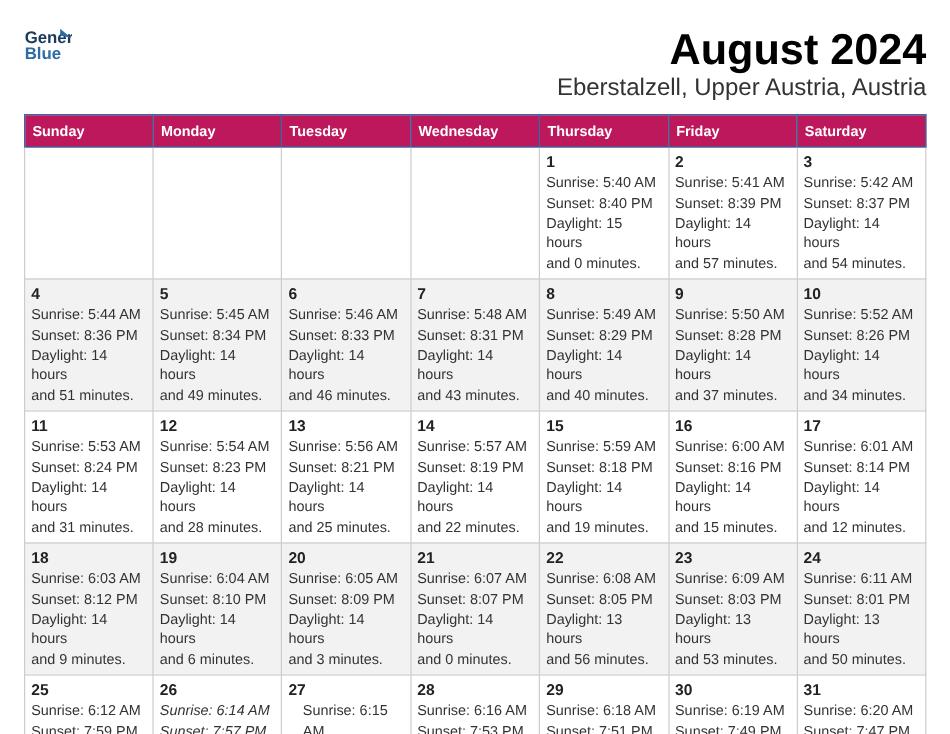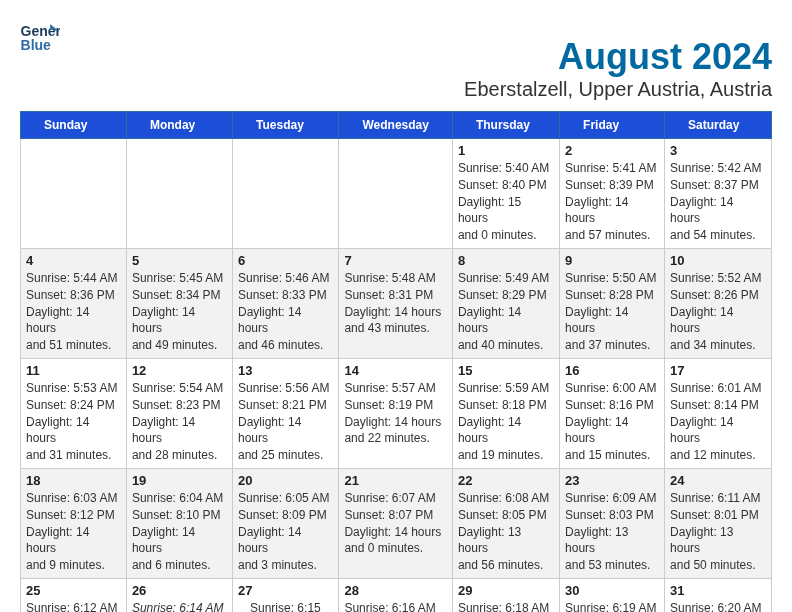--- a/index.html
+++ b/index.html
@@ -23,38 +23,37 @@
     .logo-icon {
       width: 40px;
       height: 35px;
       margin-right: 4px;
     }
     .title-block {
       text-align: right;
     }
     .month-title {
       font-size: 36px;
-      color: #0369a1;
+      color: #000000;
       font-weight: bold;
-      margin-top: 16px;
     }
     .location {
       font-size: 20px;
       color: #333;
     }
     .calendar {
       width: 100%;
       border-collapse: collapse;
       font-size: 11px;
     }
     .calendar th {
-      background: #1d4ed8;
+      background: #be185d;
       color: #fff;
       text-align: left;
-      padding: 6px 23px;
+      padding: 6px 6px;
       font-size: 12px;
       font-weight: bold;
       border: 1px solid #2e6da4;
     }
     .calendar td {
       border: 1px solid #ccc;
       vertical-align: top;
       padding: 4px 5px;
       width: 108px;
       height: 90px;

